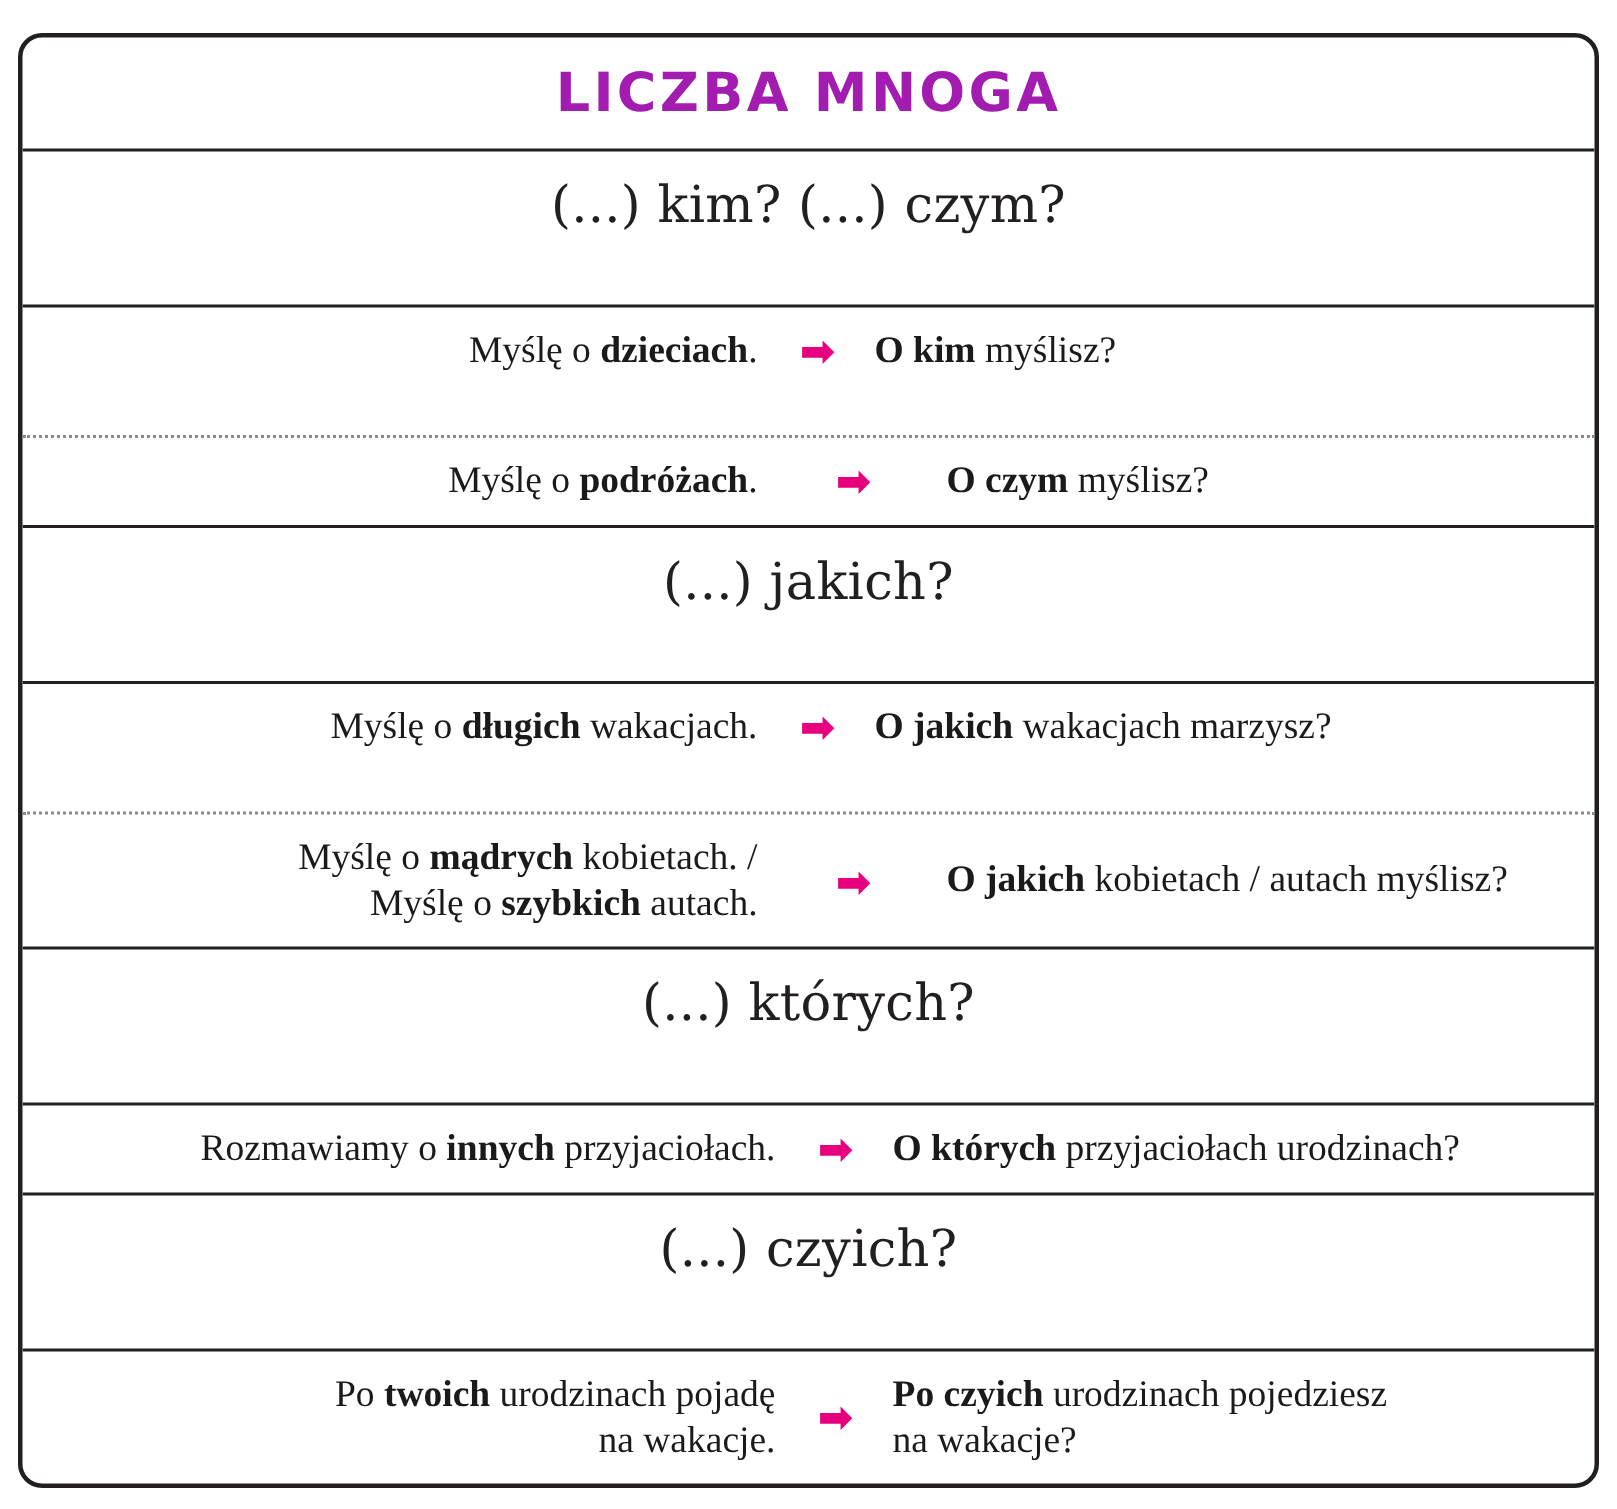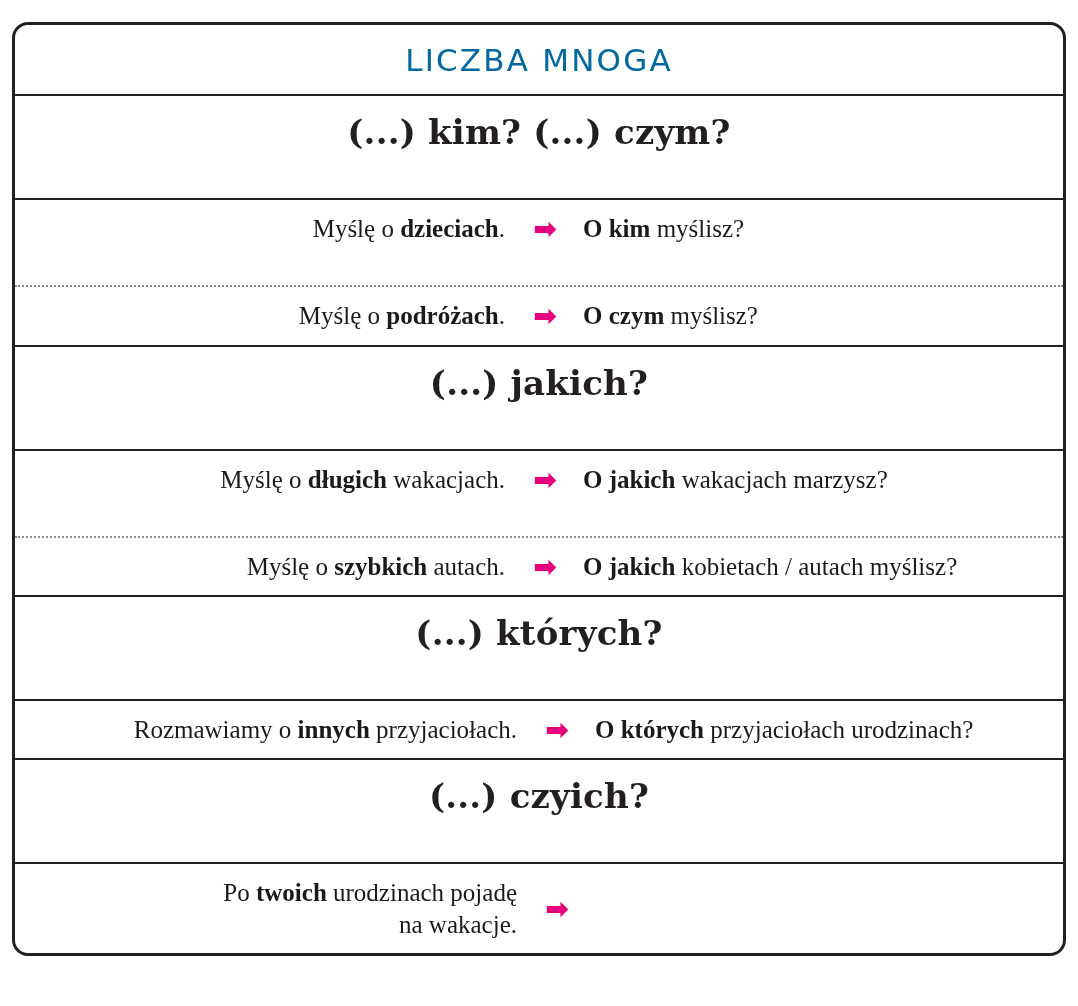--- a/index.html
+++ b/index.html
@@ -34,43 +34,44 @@
     box-sizing: border-box;
     width: 100%;
     border-top: 2px solid #231f20;
     display: block;
   }
   .row:first-child {
     border-top: none;
   }
   .row.dotted {
     border-top: 2px dotted #8a8a8a;
+    gap: 24px;
   }
 
   
   .title-row {
     text-align: center;
     padding: 17px 10px 16px 10px;
   }
   .title-text {
     font-family: "DejaVu Sans", sans-serif;
-    font-weight: normal;
-    font-size: 31px;
+    font-weight: bold;
+    font-size: 36px;
     letter-spacing: 2.2px;
-    color: #0369a1;
+    color: #a21caf;
   }
 
   
   .section-row {
     text-align: center;
     padding: 16px 10px 18px 10px;
   }
   .section-text {
     font-family: "DejaVu Serif", serif;
-    font-weight: bold;
+    font-weight: normal;
     font-size: 34px;
     color: #231f20;
     letter-spacing: 0.2px;
   }
 
   
   .example-row {
     display: flex;
     align-items: center;
     padding: 13px 10px 13px 10px;
@@ -163,20 +164,23 @@
         <span class="arrow-glyph">➡</span>
       </div>
       <div class="cell-right">
         <b>O jakich</b><span> wakacjach marzysz?</span>
       </div>
     </div>
 
     <div class="row dotted example-row">
       <div class="cell-left">
         <div class="nowrap">
+          <span>Myślę o </span><b>mądrych</b><span> kobietach. /</span>
+        </div>
+        <div class="nowrap">
           <span>Myślę o </span><b>szybkich</b><span> autach.</span>
         </div>
       </div>
       <div class="cell-arrow">
         <span class="arrow-glyph">➡</span>
       </div>
       <div class="cell-right">
         <b>O jakich</b><span> kobietach / autach myślisz?</span>
       </div>
     </div>
@@ -203,17 +207,23 @@
 
     <div class="row example-row wide">
       <div class="cell-left">
         <div class="nowrap">
           <span>Po </span><b>twoich</b><span> urodzinach pojadę</span>
         </div>
         <div class="nowrap">na wakacje.</div>
       </div>
       <div class="cell-arrow">
         <span class="arrow-glyph">➡</span>
+      </div>
+      <div class="cell-right">
+        <div class="nowrap">
+          <b>Po czyich</b><span> urodzinach pojedziesz</span>
+        </div>
+        <div class="nowrap">na wakacje?</div>
       </div>
     </div>
 
   </div>
 </div>
 
 </body></html>

